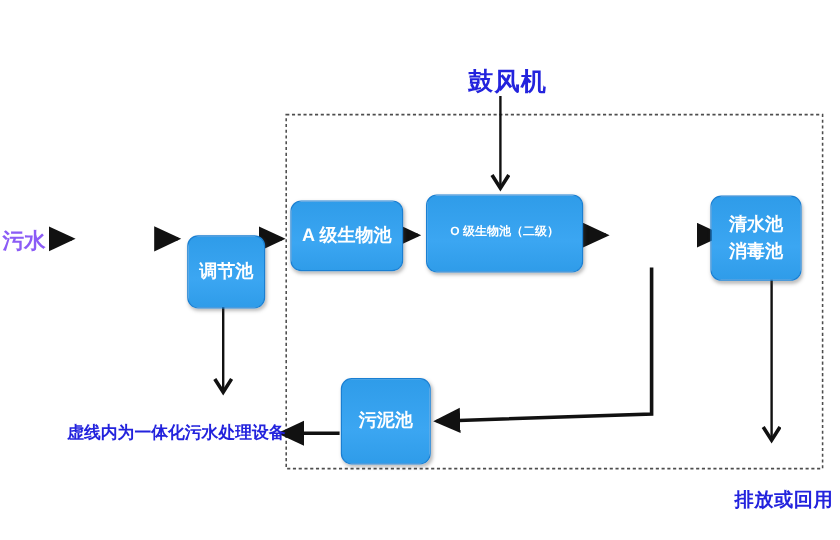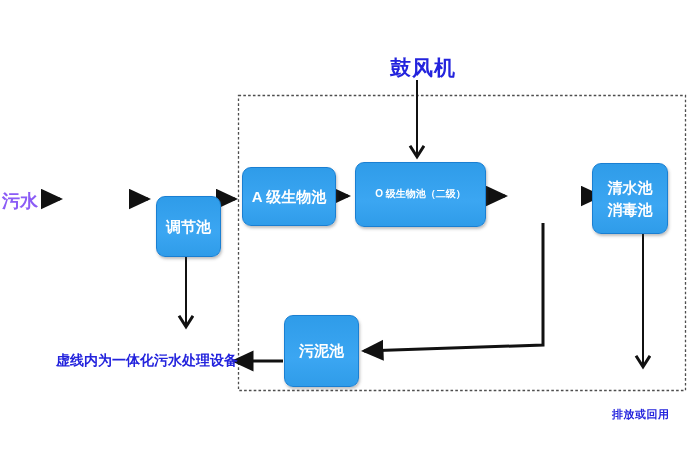--- a/index.html
+++ b/index.html
@@ -27,21 +27,21 @@
   .node-abio          {left:242px; top:167px; width:92px;  height:57px;}
   .node-obio          {left:355px; top:162px; width:129px; height:63px; font-size:10px;}
   .node-secsed        {left:512px; top:165px; width:70px;  height:57px;}
   .node-clear         {left:592px; top:163px; width:74px;  height:69px;}
   .node-sludge        {left:284px; top:315px; width:73px;  height:70px;}
   .label{position:absolute;z-index:2;white-space:nowrap;}
   .label-influent{left:2px;  top:189px; font-size:18px; font-weight:bold; color:#8b5cf6;}
   .label-blower  {left:390px; top:54px;  font-size:21px; font-weight:bold; letter-spacing:1px; color:var(--annotation-blue,#2323dd);}
   .label-sludge-out{left:56px; top:352px; font-size:14px; font-weight:bold; color:var(--annotation-blue,#2323dd);}
   .label-caption {left:246px; top:405px; font-size:15px; font-weight:600; letter-spacing:1px; color:#161616;}
-  .label-discharge{left:612px; top:407px; font-size:11px; font-weight:bold; letter-spacing:0.5px; color:var(--annotation-blue,#2323dd);}
+  .label-discharge{left:612px; top:407px; font-size:16px; font-weight:bold; letter-spacing:0.5px; color:var(--annotation-blue,#2323dd);}
 </style>
 </head>
 <body>
 
 <div class="canvas">
 
   <svg class="overlay" viewBox="0 0 700 450">
     <defs>
       <marker id="mh" markerWidth="9" markerHeight="8" refX="6.5" refY="3.5" orient="auto">
         <path d="M0,0 L7.5,3.5 L0,7 Z" fill="#111111"></path>

